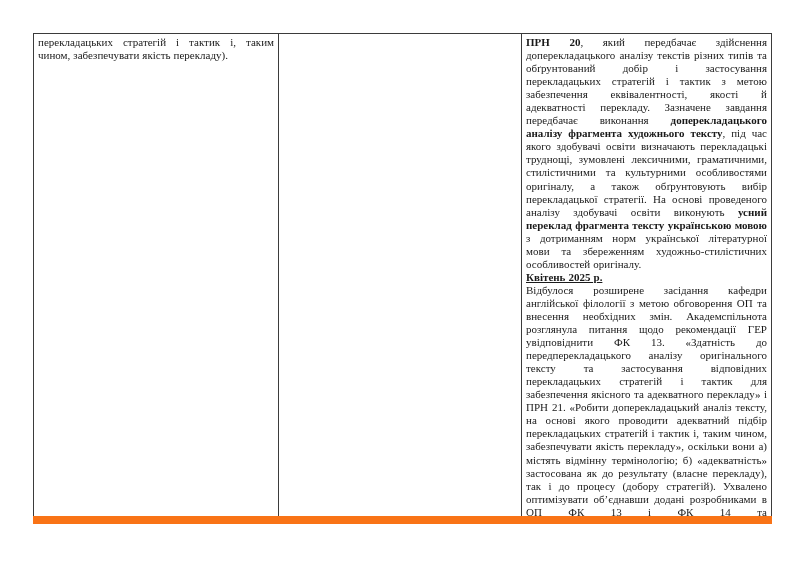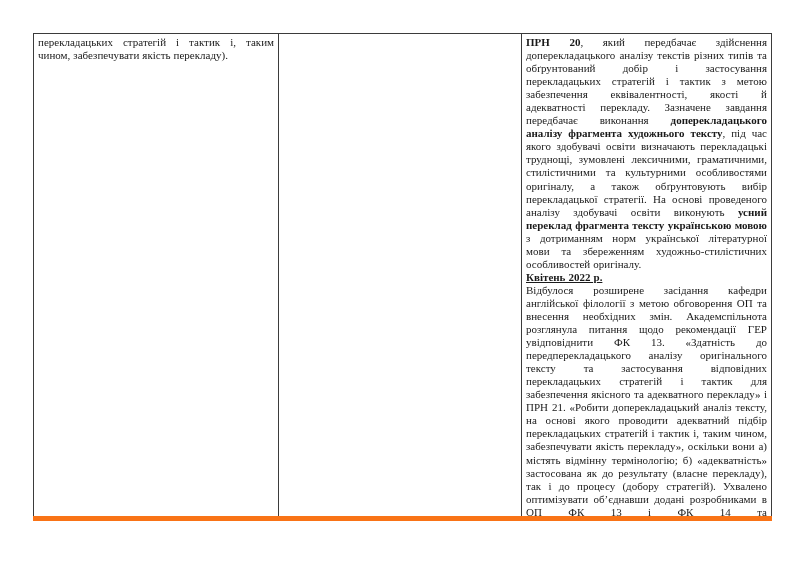--- a/index.html
+++ b/index.html
@@ -22,21 +22,21 @@
     width: 735px;
     border-collapse: collapse;
     table-layout: fixed;
   }
   .doc-table td {
     border: 1px solid #3b3b3b;
     vertical-align: top;
     padding: 0;
   }
   .doc-table td.last-row {
-    border-bottom: 5px solid #f97316;
+    border-bottom: 8px solid #f97316;
   }
   .col-1 { width: 244px; }
   .col-2 { width: 242px; }
   .col-3 { width: 249px; margin-left: 16px; }
   .cell-inner {
     height: 482px;
     overflow: hidden;
     padding: 2px 4px 0 4px;
     box-sizing: border-box;
   }
@@ -66,19 +66,19 @@
       <div class="cell-inner">
             <p class="para"><span class="">перекладацьких стратегій і тактик і, таким чином, забезпечувати якість перекладу).</span></p>
           </div>
     </td>
     <td class="col-2 last-row">
       <div class="cell-inner"></div>
     </td>
     <td class="col-3 last-row">
       <div class="cell-inner">
             <p class="para"><span class="run-bold ">ПРН 20</span><span class="">, який передбачає здійснення доперекладацького аналізу текстів різних типів та обґрунтований добір і застосування перекладацьких стратегій і тактик з метою забезпечення еквівалентності, якості й адекватності перекладу. Зазначене завдання передбачає виконання </span><span class="run-bold ">доперекладацького аналізу фрагмента художнього тексту</span><span class="">, під час якого здобувачі освіти визначають перекладацькі труднощі, зумовлені лексичними, граматичними, стилістичними та культурними особливостями оригіналу, а також обґрунтовують вибір перекладацької стратегії. На основі проведеного аналізу здобувачі освіти виконують </span><span class="run-bold ">усний переклад фрагмента тексту українською мовою</span><span class=""> з дотриманням норм української літературної мови та збереженням художньо-стилістичних особливостей оригіналу.</span></p>
-            <p class="para align-left"><span class="run-bold run-underline">Квітень 2022 р.</span></p>
+            <p class="para align-left"><span class="run-bold run-underline">Квітень 2025 р.</span></p>
             <p class="para justify-last"><span class="">Відбулося розширене засідання кафедри англійської філології з метою обговорення ОП та внесення необхідних змін. Академспільнота розглянула питання щодо рекомендації ГЕР увідповіднити ФК 13. «Здатність до передперекладацького аналізу оригінального тексту та застосування відповідних перекладацьких стратегій і тактик для забезпечення якісного та адекватного перекладу» і ПРН 21. «Робити доперекладацький аналіз тексту, на основі якого проводити адекватний підбір перекладацьких стратегій і тактик і, таким чином, забезпечувати якість перекладу», оскільки вони а) містять відмінну термінологію; б) «адекватність» застосована як до результату (власне перекладу), так і до процесу (добору стратегій). Ухвалено оптимізувати об’єднавши додані розробниками в ОП ФК 13 і ФК 14 та</span></p>
           </div>
     </td>
   </tr>
 </tbody>
   </table>
 
 </body></html>

